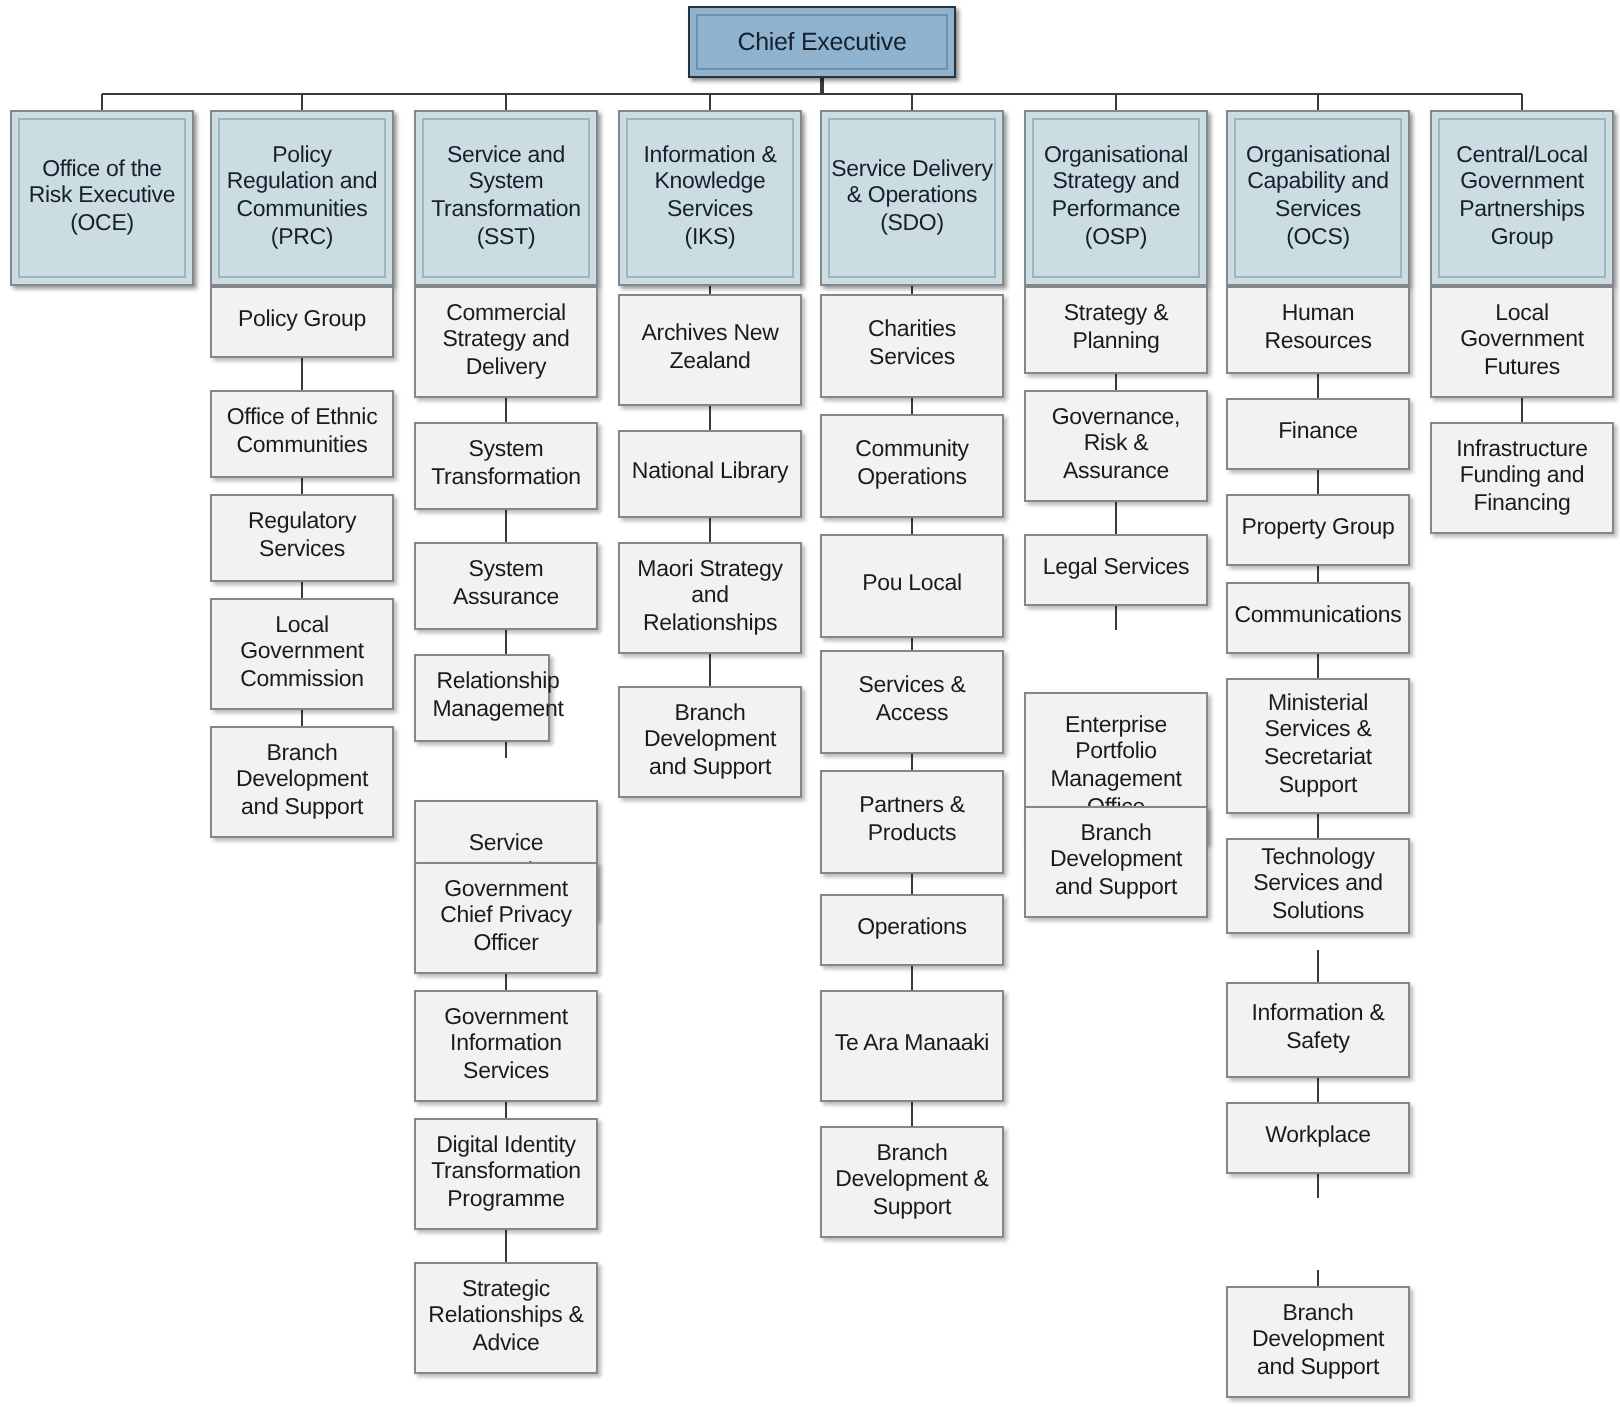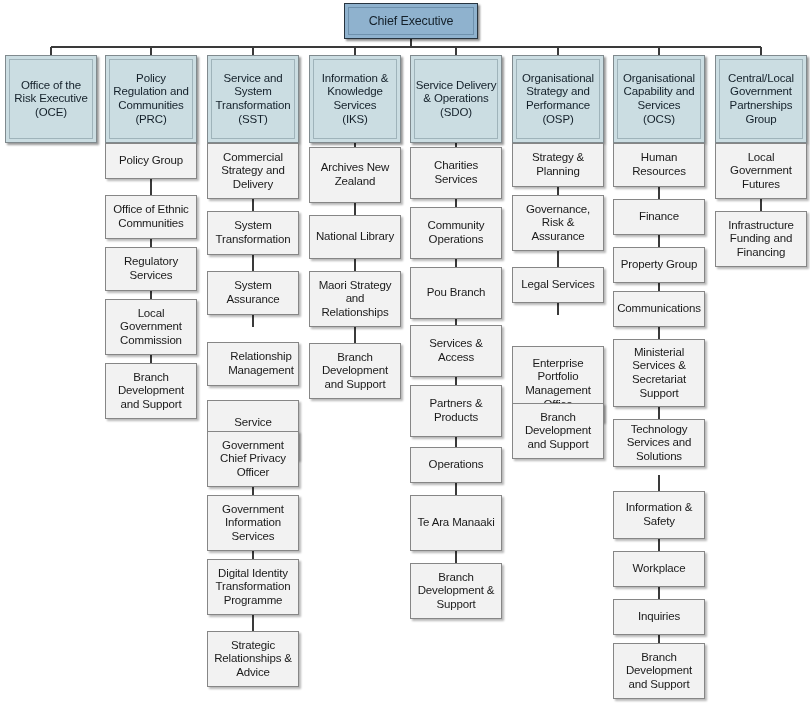--- a/index.html
+++ b/index.html
@@ -174,21 +174,21 @@
 System
 Transformation
 (SST)</span></div>
     <div class="node unit" style="left: 207px; top: 143px; width: 92px; height: 56px;"><span class="label">Commercial
 Strategy and
 Delivery</span></div>
     <div class="node unit" style="left: 207px; top: 211px; width: 92px; height: 44px;"><span class="label">System
 Transformation</span></div>
     <div class="node unit" style="left: 207px; top: 271px; width: 92px; height: 44px;"><span class="label">System
 Assurance</span></div>
-    <div class="node unit" style="left: 207px; top: 342px; width: 92px; height: 44px; padding-left: 16px;"><span class="label">Relationship
+    <div class="node unit" style="left: 207px; top: 327px; width: 68px; height: 44px; padding-left: 16px;"><span class="label">Relationship
 Management</span></div>
     <div class="node unit" style="left: 207px; top: 400px; width: 92px; height: 60px;"><span class="label">Service
 Innovation</span></div>
     <div class="node unit" style="left: 207px; top: 431px; width: 92px; height: 56px;"><span class="label">Government
 Chief Privacy
 Officer</span></div>
     <div class="node unit" style="left: 207px; top: 495px; width: 92px; height: 56px;"><span class="label">Government
 Information
 Services</span></div>
     <div class="node unit" style="left: 207px; top: 559px; width: 92px; height: 56px;"><span class="label">Digital Identity
@@ -210,21 +210,21 @@
     <div class="node unit" style="left: 309px; top: 343px; width: 92px; height: 56px;"><span class="label">Branch
 Development
 and Support</span></div>
     <div class="node dept" style="left: 410px; top: 55px; width: 92px; height: 88px;"><span class="inner-rule"></span><span class="label">Service Delivery
 &amp; Operations
 (SDO)</span></div>
     <div class="node unit" style="left: 410px; top: 147px; width: 92px; height: 52px;"><span class="label">Charities
 Services</span></div>
     <div class="node unit" style="left: 410px; top: 207px; width: 92px; height: 52px;"><span class="label">Community
 Operations</span></div>
-    <div class="node unit" style="left: 410px; top: 267px; width: 92px; height: 52px;"><span class="label">Pou Branch</span></div>
+    <div class="node unit" style="left: 410px; top: 267px; width: 92px; height: 52px;"><span class="label">Pou Local</span></div>
     <div class="node unit" style="left: 410px; top: 325px; width: 92px; height: 52px;"><span class="label">Services &amp;
 Access</span></div>
     <div class="node unit" style="left: 410px; top: 385px; width: 92px; height: 52px;"><span class="label">Partners &amp;
 Products</span></div>
     <div class="node unit" style="left: 410px; top: 447px; width: 92px; height: 36px;"><span class="label">Operations</span></div>
     <div class="node unit" style="left: 410px; top: 495px; width: 92px; height: 56px;"><span class="label">Te Ara Manaaki</span></div>
     <div class="node unit" style="left: 410px; top: 563px; width: 92px; height: 56px;"><span class="label">Branch
 Development &amp;
 Support</span></div>
     <div class="node dept" style="left: 512px; top: 55px; width: 92px; height: 88px;"><span class="inner-rule"></span><span class="label">Organisational
@@ -256,21 +256,20 @@
     <div class="node unit" style="left: 613px; top: 339px; width: 92px; height: 68px;"><span class="label">Ministerial
 Services &amp;
 Secretariat
 Support</span></div>
     <div class="node unit" style="left: 613px; top: 419px; width: 92px; height: 48px;"><span class="label">Technology
 Services and
 Solutions</span></div>
     <div class="node unit" style="left: 613px; top: 491px; width: 92px; height: 48px;"><span class="label">Information &amp;
 Safety</span></div>
     <div class="node unit" style="left: 613px; top: 551px; width: 92px; height: 36px;"><span class="label">Workplace</span></div>
-    <div class="node unit" style="left: 613px; top: 599px; width: 92px; height: 36px;"><span class="label">Inquiries</span></div>
     <div class="node unit" style="left: 613px; top: 643px; width: 92px; height: 56px;"><span class="label">Branch
 Development
 and Support</span></div>
     <div class="node dept" style="left: 715px; top: 55px; width: 92px; height: 88px;"><span class="inner-rule"></span><span class="label">Central/Local
 Government
 Partnerships
 Group</span></div>
     <div class="node unit" style="left: 715px; top: 143px; width: 92px; height: 56px;"><span class="label">Local
 Government
 Futures</span></div>

